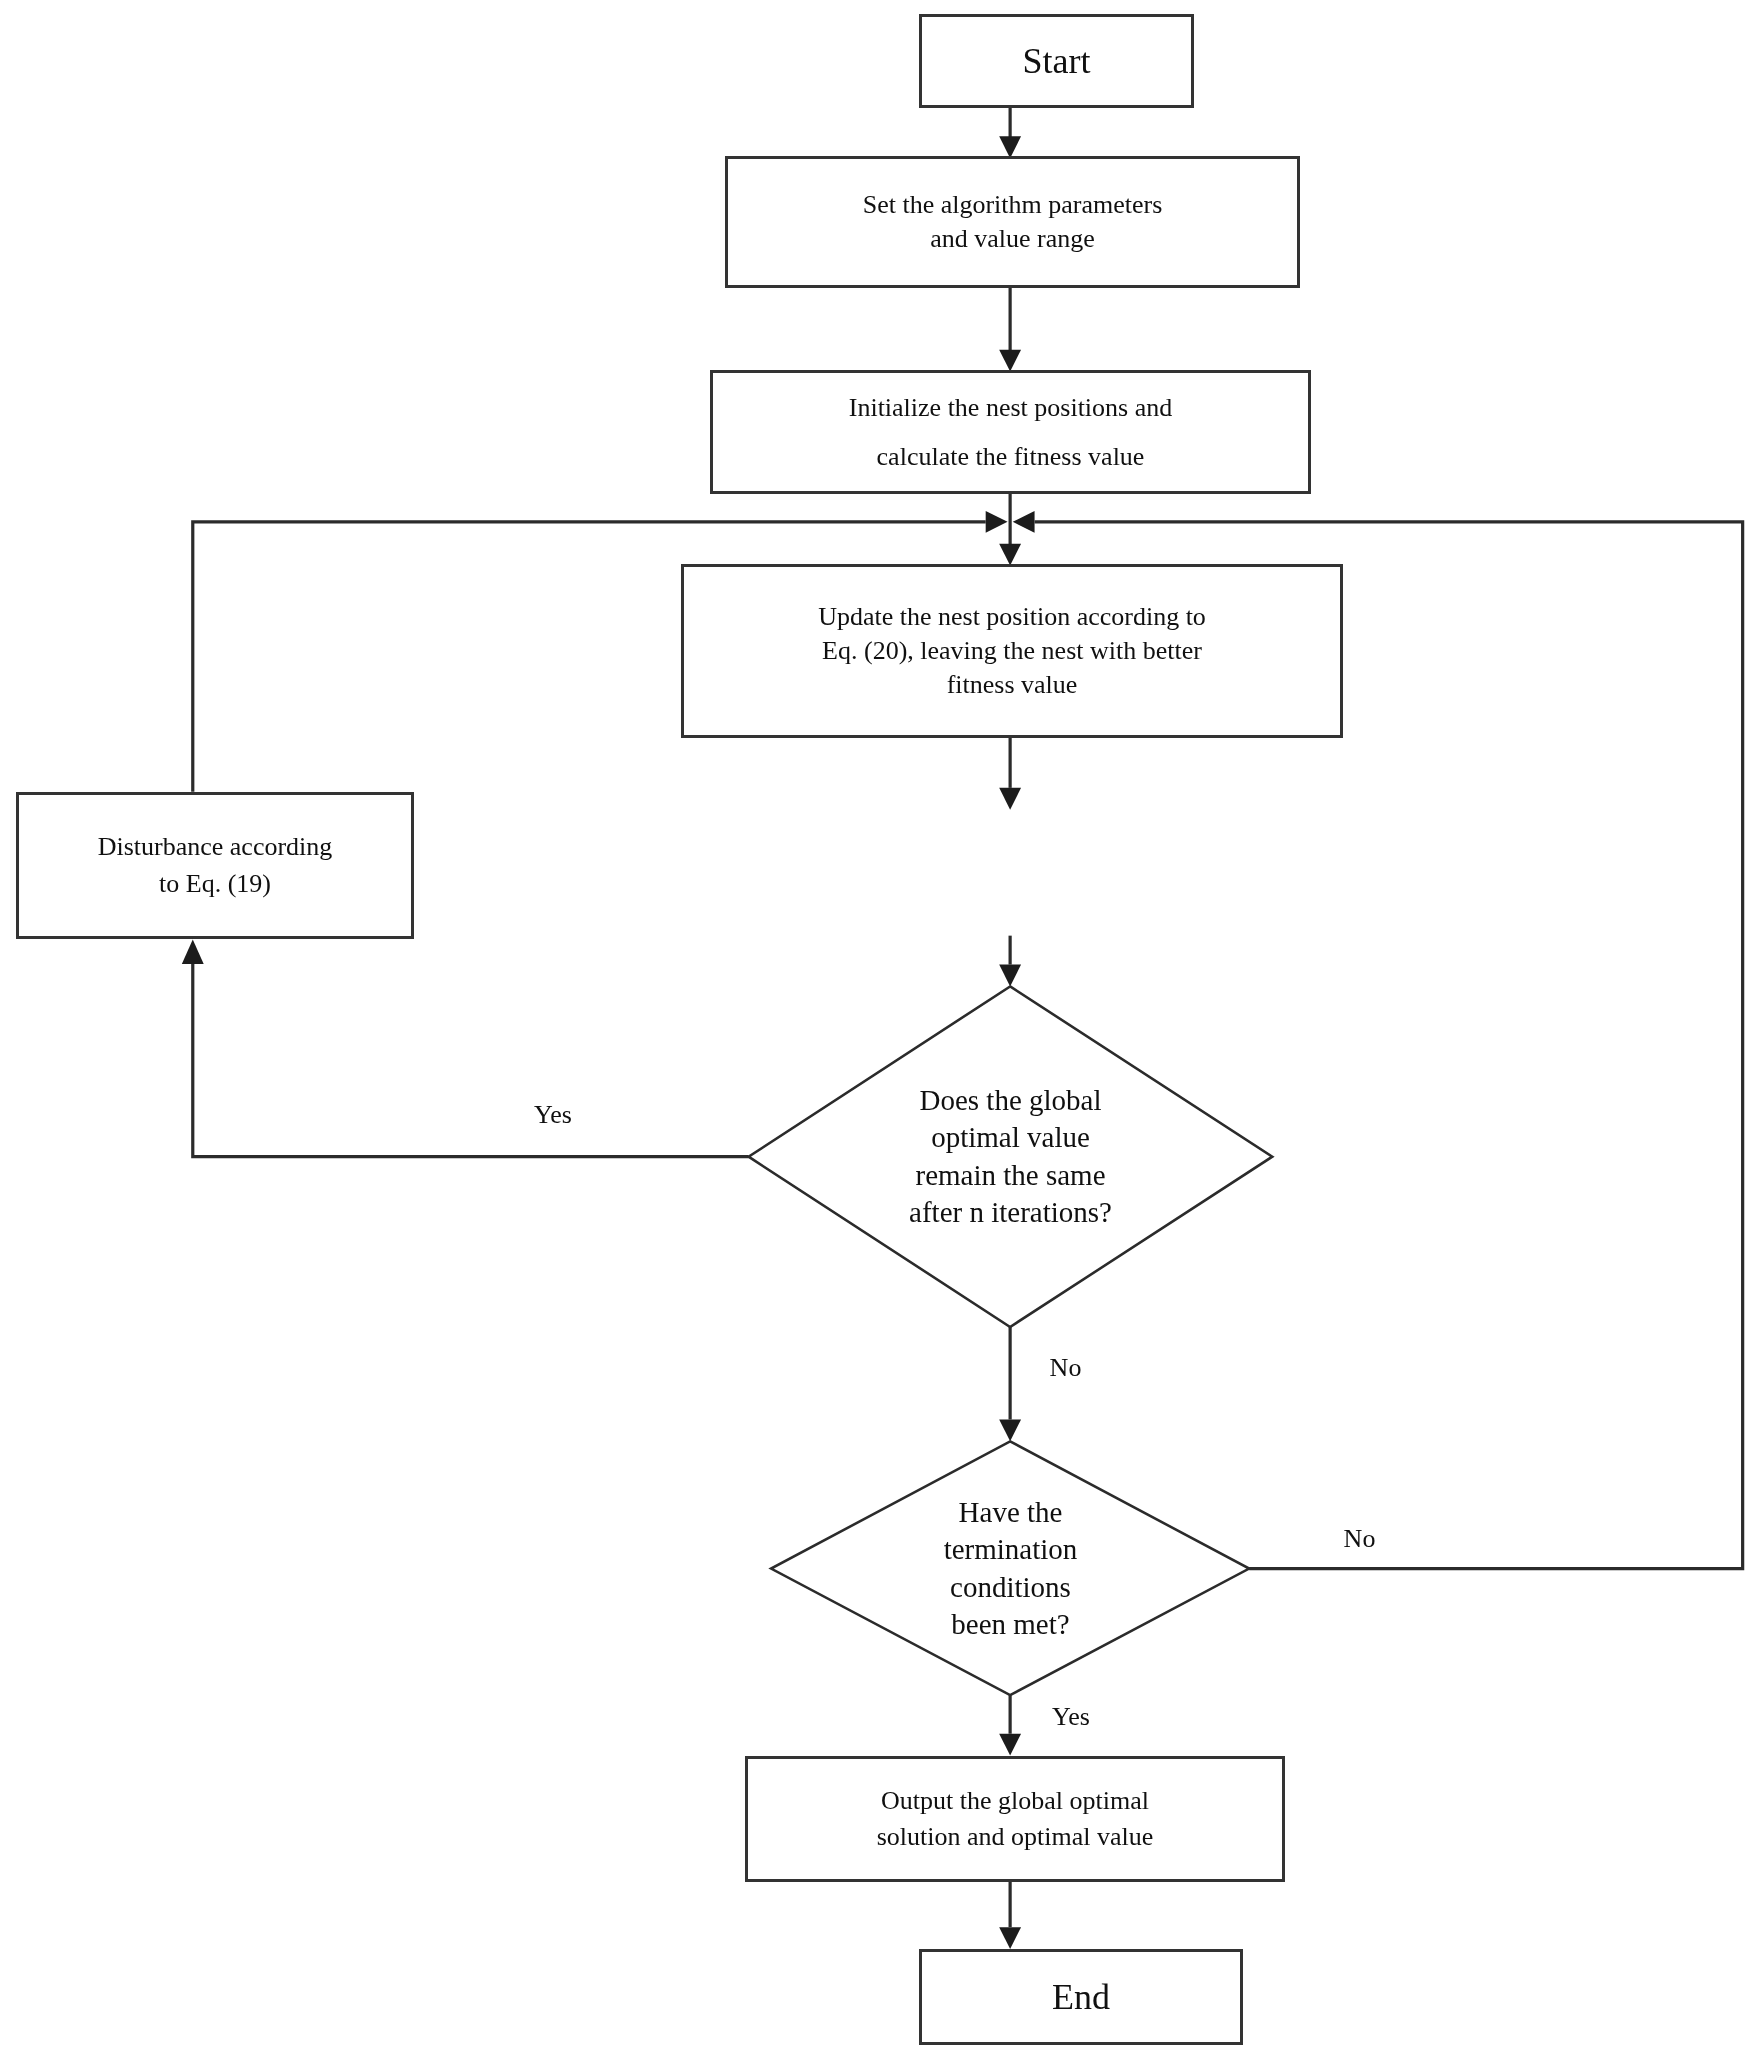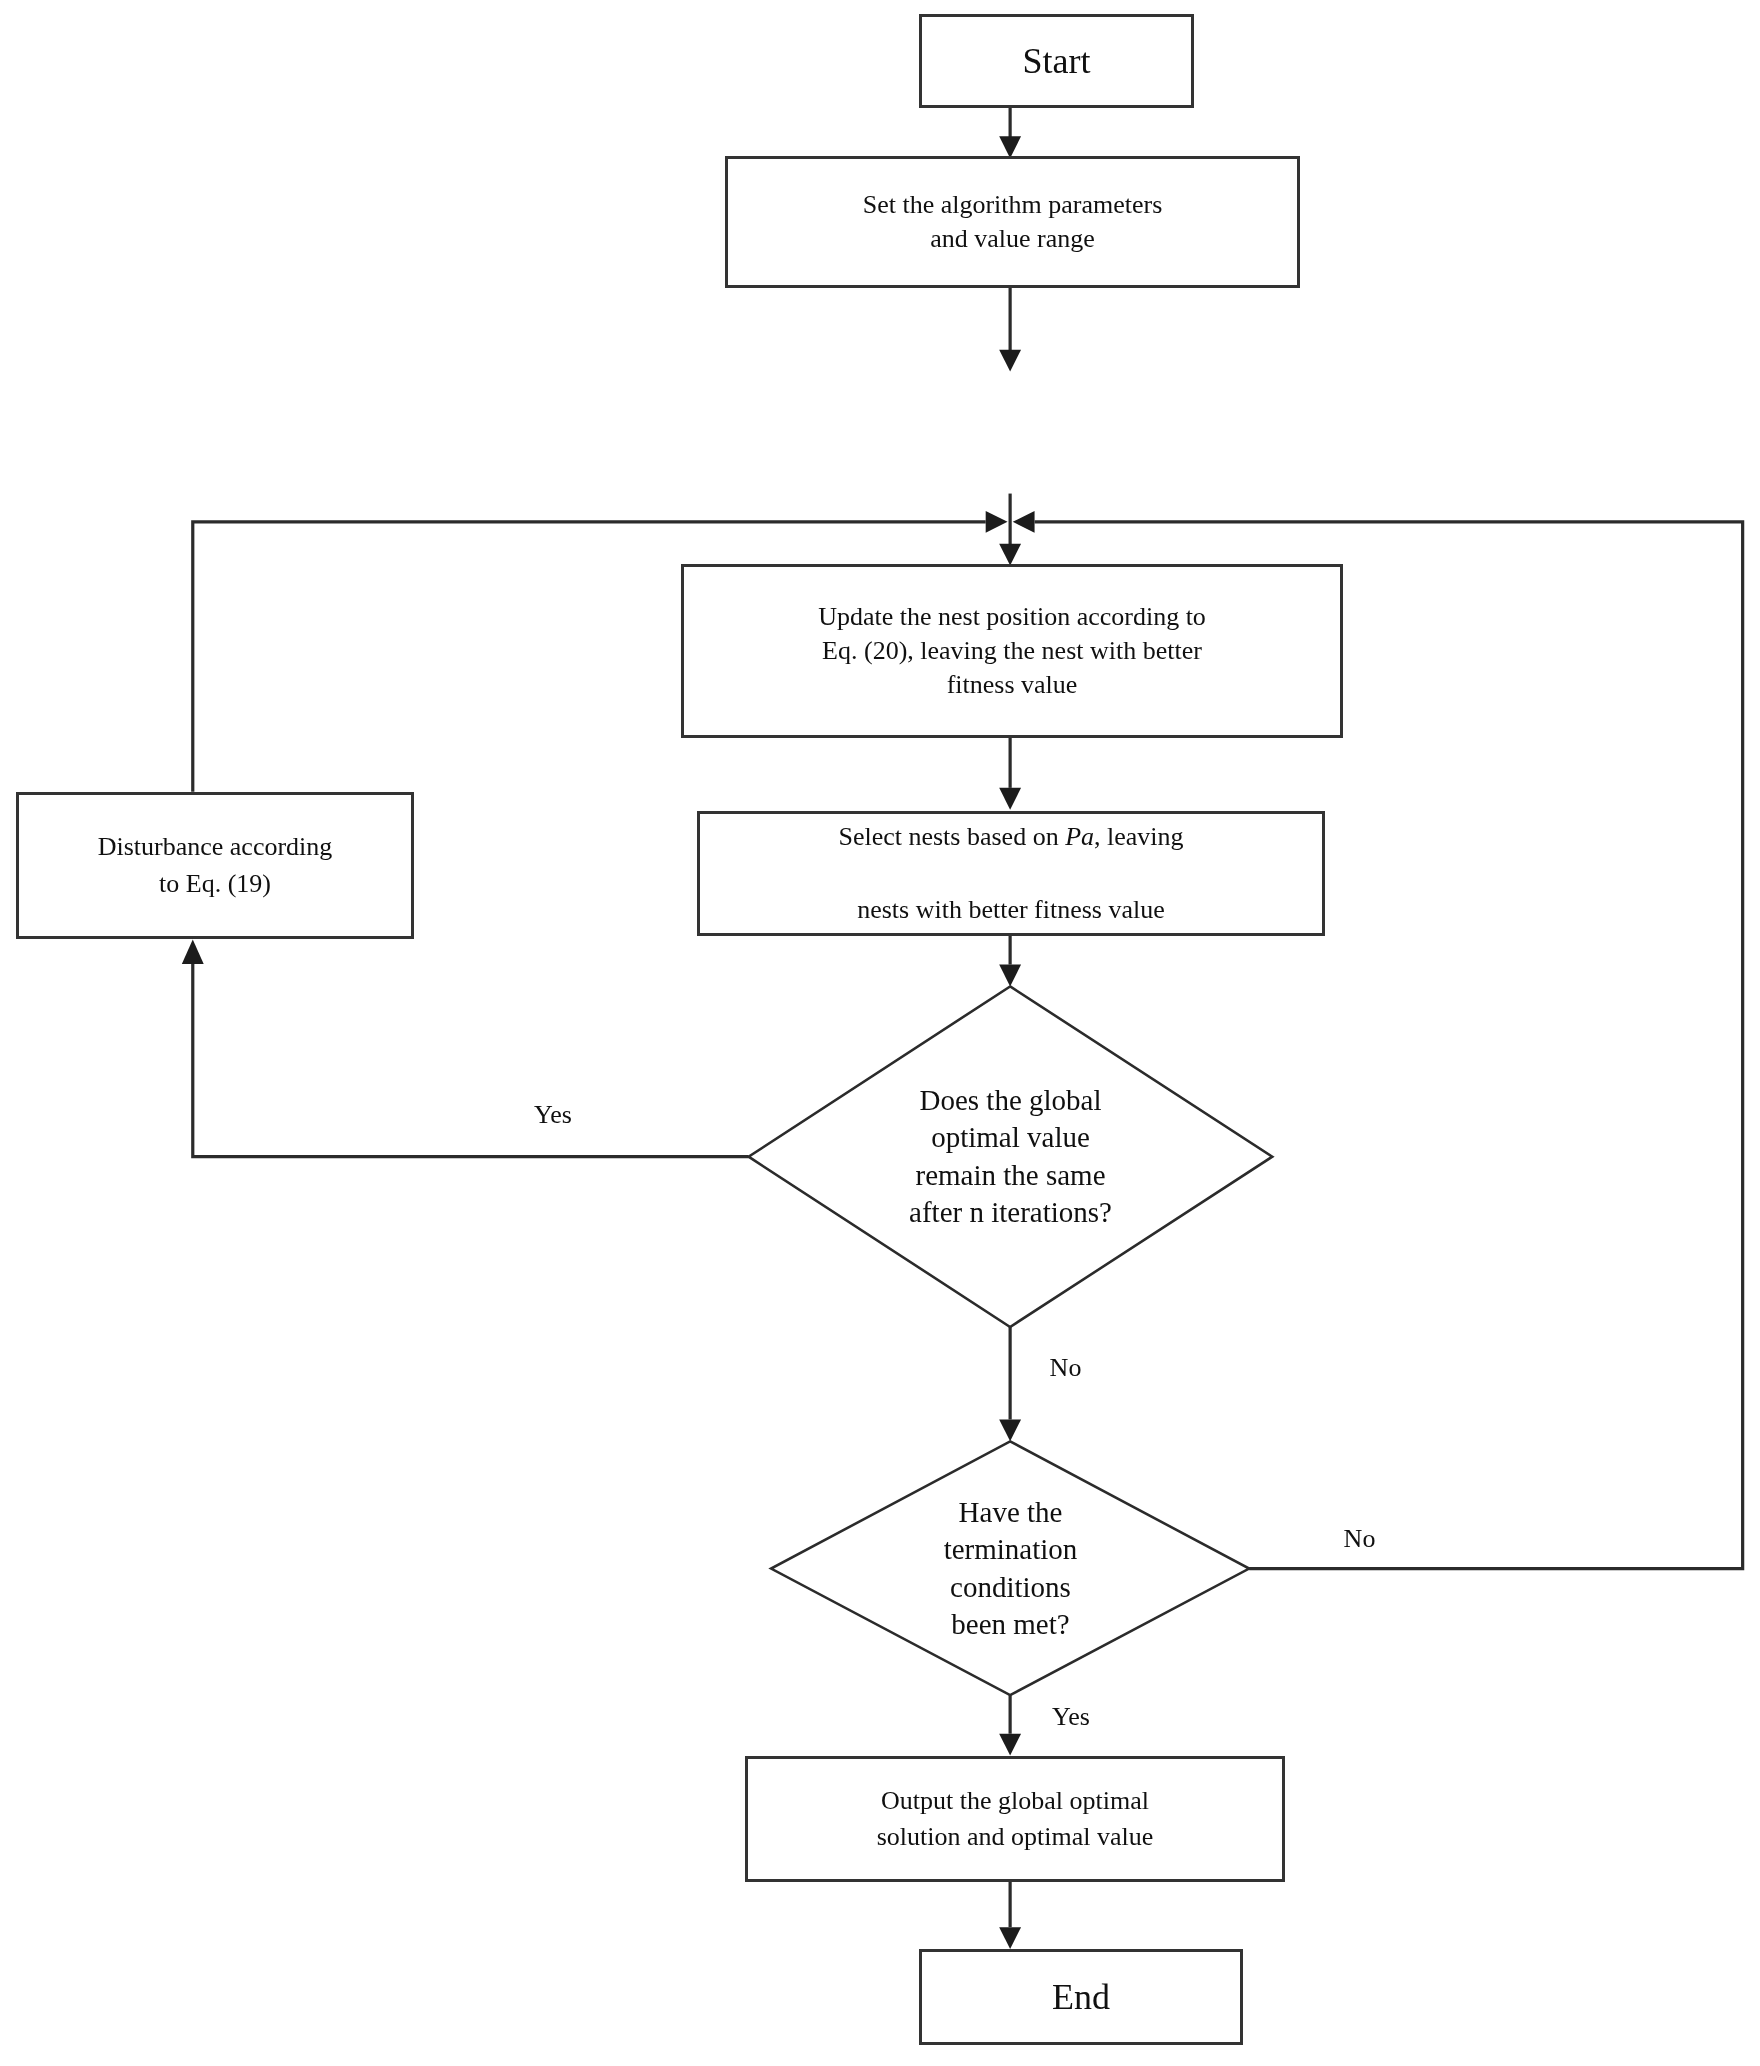--- a/index.html
+++ b/index.html
@@ -122,33 +122,31 @@
 
   <div class="node terminal" style="left:875px; top:14px; width:275px; height:94px;">
     <div class="node-text">Start</div>
   </div>
 
   <div class="node process" style="left:725px; top:156px; width:575px; height:132px;">
     <div class="node-text">Set the algorithm parameters
 and value range</div>
   </div>
 
+  <div class="node process wide-gap" style="left:710px; top:370px; width:601px; height:124px;">
+    <div class="node-text">Initialize the nest positions and
+calculate the fitness value</div>
+  </div>
 
   <div class="node process triple" style="left:681px; top:564px; width:662px; height:174px;">
     <div class="node-text">Update the nest position according to
 Eq. (20), leaving the nest with better
 fitness value</div>
   </div>
 
-  <div class="node process" style="left:697px; top:811px; width:628px; height:125px; line-height:1.4;">
-    <div class="node-text">
-      <div><span>Select nests based on </span><span class="it">Pa</span><span>, leaving</span></div>
-      <div>nests with better fitness value</div>
-    </div>
-  </div>
 
   <div class="node process" style="left:16px; top:792px; width:398px; height:147px; line-height:1.4;">
     <div class="node-text">Disturbance according
 to Eq. (19)</div>
   </div>
 
   <div class="diamond-text" style="left:850px; top:1060px; width:321px; height:193px; white-space:pre-line;">Does the global
 optimal value
 remain the same
 after n iterations?</div>

